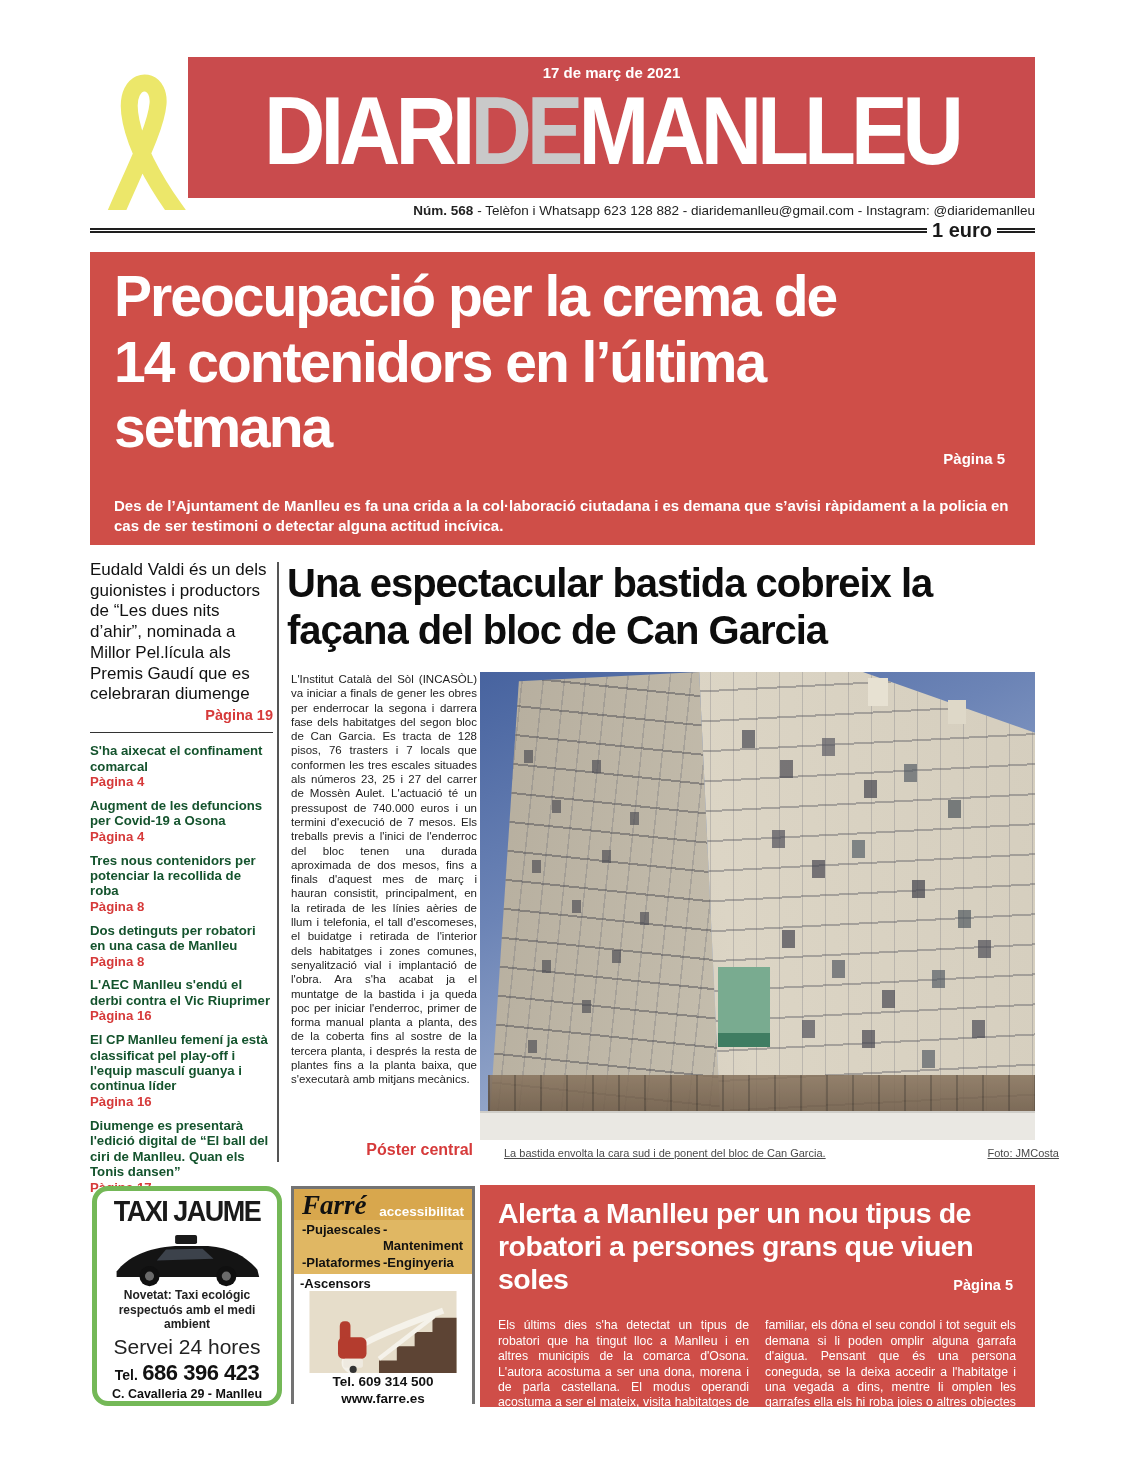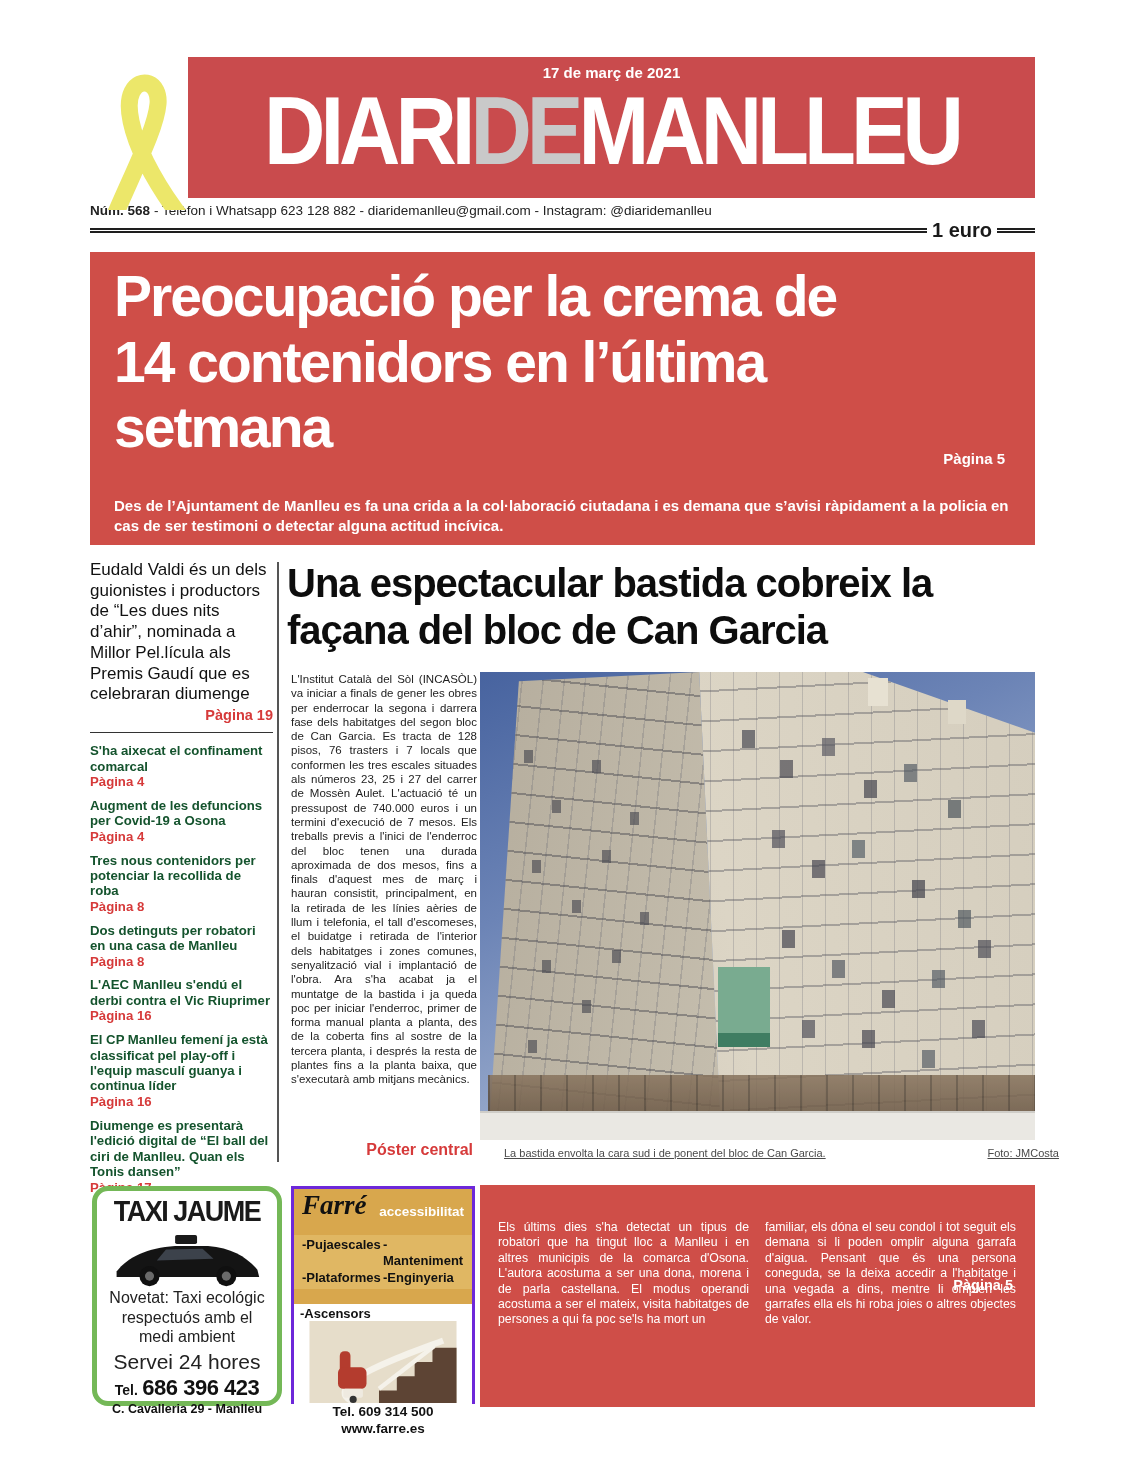--- a/index.html
+++ b/index.html
@@ -8,21 +8,21 @@
     font-family:"Liberation Sans","DejaVu Sans",sans-serif;color:#1a1a1a;
     margin:0 auto;overflow:hidden;box-shadow:0 0 6px rgba(0,0,0,.25);
   }
   
   .masthead-red{position:absolute;left:188px;top:57px;width:847px;height:141px;background:#c94b4d;}
   .m-date{padding-top:7px;text-align:center;color:#fff;font-weight:bold;font-size:15px;}
   .m-title{text-align:center;color:#fff;font-weight:bold;font-size:85px;letter-spacing:-5px;
            line-height:1.0;margin-top:1px;transform:scaleY(1.14);transform-origin:top;white-space:nowrap;}
   .m-title .gray{color:#c9c9c9;}
   .ribbon{position:absolute;left:92px;top:52px;width:106px;height:158px;z-index:3;}
-  .info-line{position:absolute;left:90px;top:203px;width:945px;text-align:left;font-size:13.5px;color:#222;}
+  .info-line{position:absolute;left:90px;top:203px;width:945px;text-align:right;font-size:13.5px;color:#222;}
   .info-line b{margin-right:4px;}
   .price-rule{position:absolute;left:90px;top:217px;width:945px;height:26px;display:flex;align-items:center;}
   .dbl{height:5px;border-top:2px solid #1e1e1e;border-bottom:2px solid #1e1e1e;box-sizing:border-box;}
   .dbl.grow{flex:1;}
   .dbl.tail{width:38px;}
   .price{font-size:20px;font-weight:bold;margin:0 5px;white-space:nowrap;}
   
   .lead-box{position:absolute;left:90px;top:252px;width:945px;height:293px;background:#cf4e48;box-sizing:border-box;padding:12px 24px;}
   .lead-box h1{margin:0;color:#fff;font-size:57px;line-height:1.15;letter-spacing:-2px;font-weight:bold;}
   .lead-page{position:absolute;right:30px;top:198px;color:#fff;font-weight:bold;font-size:15px;}
@@ -76,28 +76,28 @@
     background:repeating-linear-gradient(90deg, rgba(40,35,30,.35) 0 2px, transparent 2px 26px),
                linear-gradient(#8a7660,#6f5c49);}
   .fence{position:absolute;left:0;right:0;bottom:0;height:27px;background:#eae8e3;border-top:2px solid #cfcdc8;}
   .caption-row{position:absolute;left:504px;top:1147px;width:555px;display:flex;justify-content:space-between;
     font-size:11px;color:#4a4a4a;text-decoration:underline;}
   
   .taxi-ad{position:absolute;left:92px;top:1186px;width:190px;height:220px;box-sizing:border-box;
     border:5px solid #74b857;border-radius:16px;background:#fff;text-align:center;padding:4px 6px;}
   .taxi-title{font-size:27px;font-weight:bold;letter-spacing:-1.5px;transform:scaleY(1.1);transform-origin:top;}
   .taxi-car{margin:-2px auto 0 auto;display:block;}
-  .taxi-line1{font-size:16px;line-height:1.22;color:#222;}
+  .taxi-line1{font-size:12px;line-height:1.22;color:#222;font-weight:bold;}
   .taxi-line2{font-size:21px;margin-top:3px;color:#222;}
   .taxi-tel{font-weight:bold;margin-top:1px;color:#111;}
   .taxi-tel .lbl{font-size:14px;}
   .taxi-tel .num{font-size:22px;letter-spacing:-0.5px;}
   .taxi-addr{font-size:12.5px;font-weight:bold;margin-top:1px;color:#111;}
   .farre-ad{position:absolute;left:291px;top:1186px;width:184px;height:218px;box-sizing:border-box;
-    border:3px solid #6d28d9;background:#d8a74d;display:flex;flex-direction:column;gap:15px;}
+    border:3px solid #737373;background:#d8a74d;display:flex;flex-direction:column;}
   .farre-head{display:flex;align-items:flex-end;justify-content:space-between;padding:3px 8px 1px 8px;}
   .farre-name{font-family:"Liberation Serif","DejaVu Serif",serif;font-style:italic;font-weight:bold;font-size:27px;color:#111;line-height:1;}
   .farre-tag{color:#fff;font-weight:bold;font-size:13.5px;}
   .farre-items{display:grid;grid-template-columns:1fr 1fr;padding:2px 8px 3px 8px;background:#e0b763;}
   .farre-items span{font-size:13px;font-weight:bold;color:#111;line-height:1.25;}
   .farre-white{background:#ffffff;flex:1;display:flex;flex-direction:column;padding:2px 6px 4px 6px;}
   .farre-asc{font-size:13px;font-weight:bold;color:#111;}
   .farre-photo{align-self:center;}
   .farre-tel,.farre-web{text-align:center;font-size:13.5px;font-weight:bold;color:#111;line-height:1.3;}
   
@@ -234,20 +234,21 @@
         <rect x="32" y="52" width="32" height="24" rx="6" fill="#b43c2e"></rect>
         <rect x="38" y="76" width="22" height="10" rx="2" fill="#efeae0"></rect>
         <circle cx="49" cy="88" r="4" fill="#333"></circle>
       </svg>
       <div class="farre-tel">Tel. 609 314 500</div>
       <div class="farre-web">www.farre.es</div>
     </div>
   </div>
 
   <section class="alert-box">
+    <h2>Alerta a Manlleu per un nou tipus de robatori a persones grans que viuen soles</h2>
     <div class="alert-page">Pàgina 5</div>
     <div class="alert-cols">
       <p>Els últims dies s'ha detectat un tipus de robatori que ha tingut lloc a Manlleu i en altres municipis de la comarca d'Osona. L'autora acostuma a ser una dona, morena i de parla castellana. El modus operandi acostuma a ser el mateix, visita habitatges de persones a qui fa poc se'ls ha mort un</p>
       <p>familiar, els dóna el seu condol i tot seguit els demana si li poden omplir alguna garrafa d'aigua. Pensant que és una persona coneguda, se la deixa accedir a l'habitatge i una vegada a dins, mentre li omplen les garrafes ella els hi roba joies o altres objectes de valor.</p>
     </div>
   </section>
 
 </div>
 
 </body></html>

